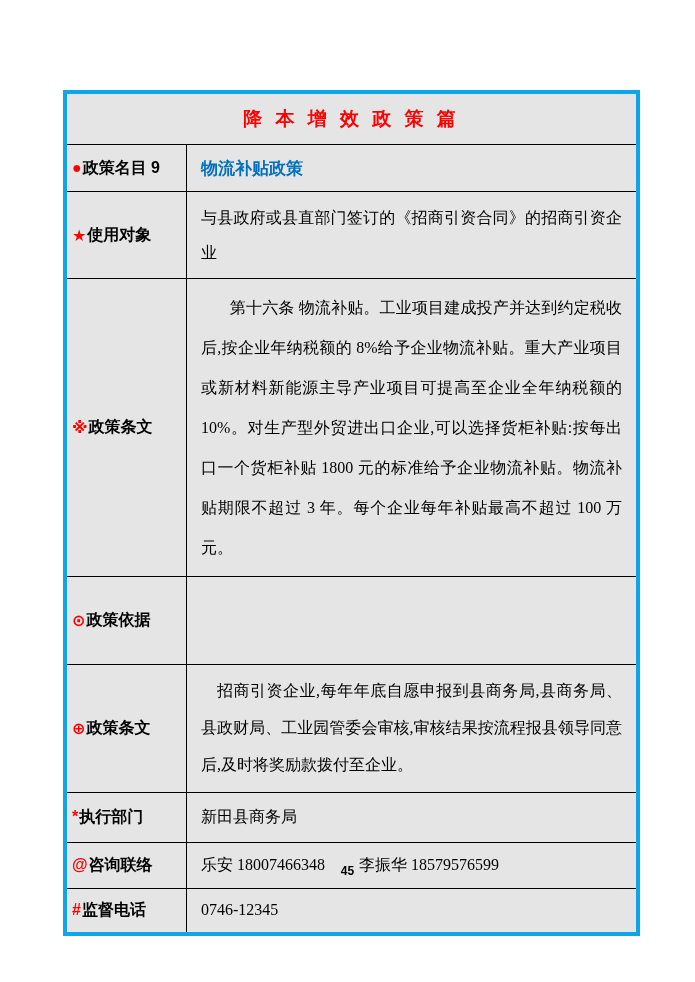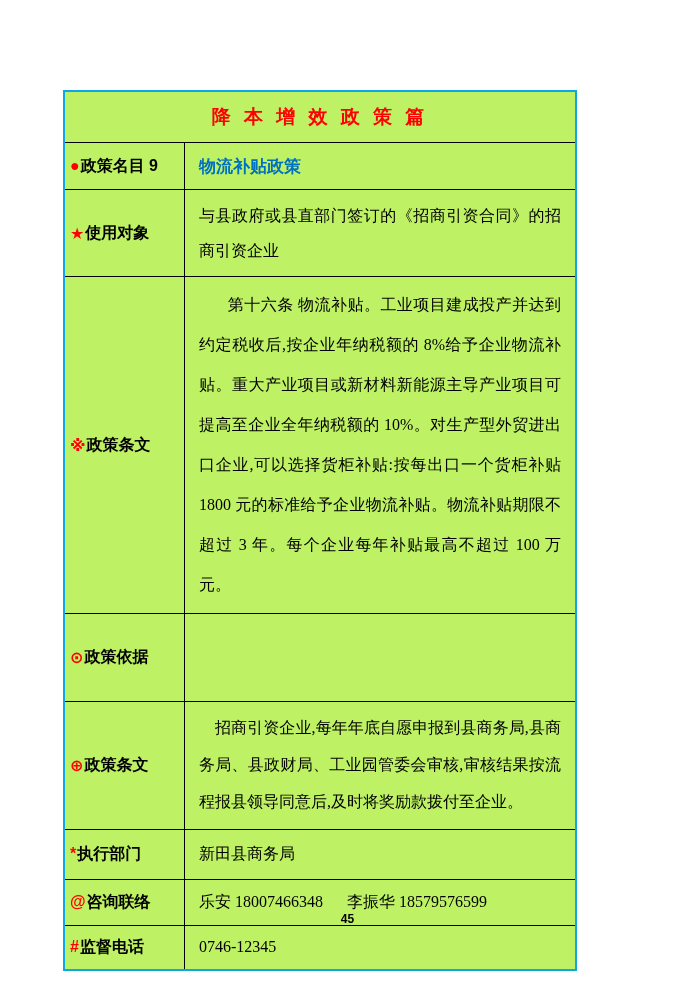--- a/index.html
+++ b/index.html
@@ -11,24 +11,24 @@
     width: 695px;
     height: 982px;
     position: relative;
     font-family: "Liberation Serif", "DejaVu Serif", serif;
     color: #000000;
   }
   .policy-table {
     position: absolute;
     left: 63px;
     top: 90px;
-    width: 514px;
-    border: 2px solid #0ea5e9;
-    box-sizing: border-box;
-    background: #bef264;
+    width: 577px;
+    border: 4px solid #0ea5e9;
+    box-sizing: border-box;
+    background: #e5e5e5;
   }
   .row {
     display: flex;
     border-top: 1px solid #000000;
     box-sizing: border-box;
   }
   .row:first-child { border-top: none; }
 
   .title-row {
     justify-content: center;
@@ -95,29 +95,29 @@
     font-family: "Liberation Sans", "DejaVu Sans", sans-serif;
     text-align: left;
   }
   .row-target .value-inner { line-height: 2.2; }
   .row-clause .value-inner { line-height: 2.5; text-indent: 1.8em; }
   .row-basis  .value-inner { line-height: 2.5; text-indent: 0.3em; }
   .row-process .value-inner { line-height: 2.3; text-indent: 1em; }
 
   .contact-inner {
     display: flex;
-    gap: 24px;
+    gap: 34px;
     text-align: left;
   }
 
   .page-number {
     position: absolute;
     left: 0;
     right: 0;
-    top: 912px;
+    top: 864px;
     text-align: center;
     font-size: 12px;
     font-weight: bold;
     font-family: "Liberation Sans", "DejaVu Sans", sans-serif;
   }
 </style>
 </head>
 <body>
 
 <div class="policy-table">

